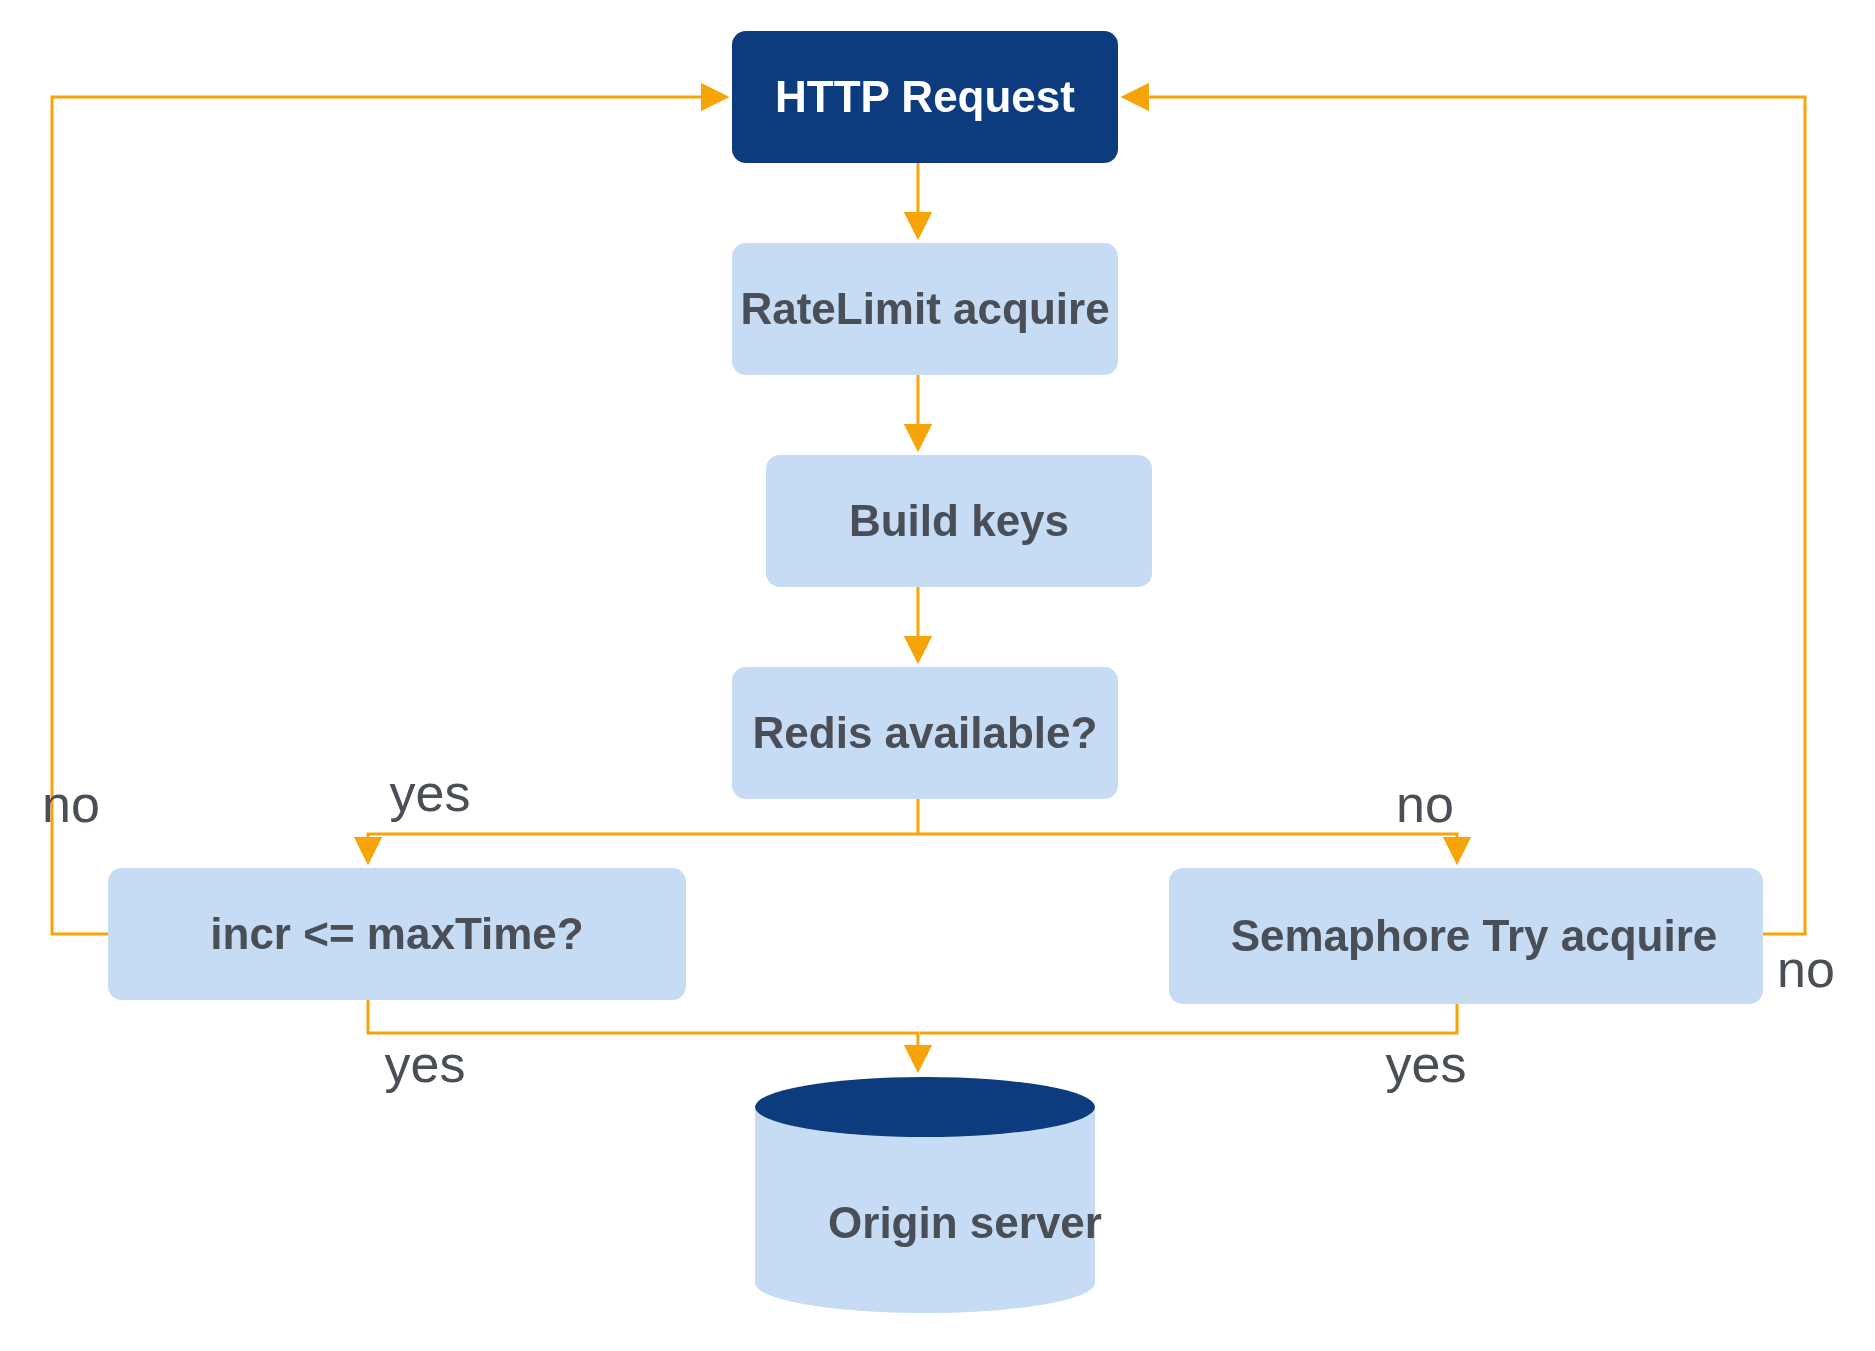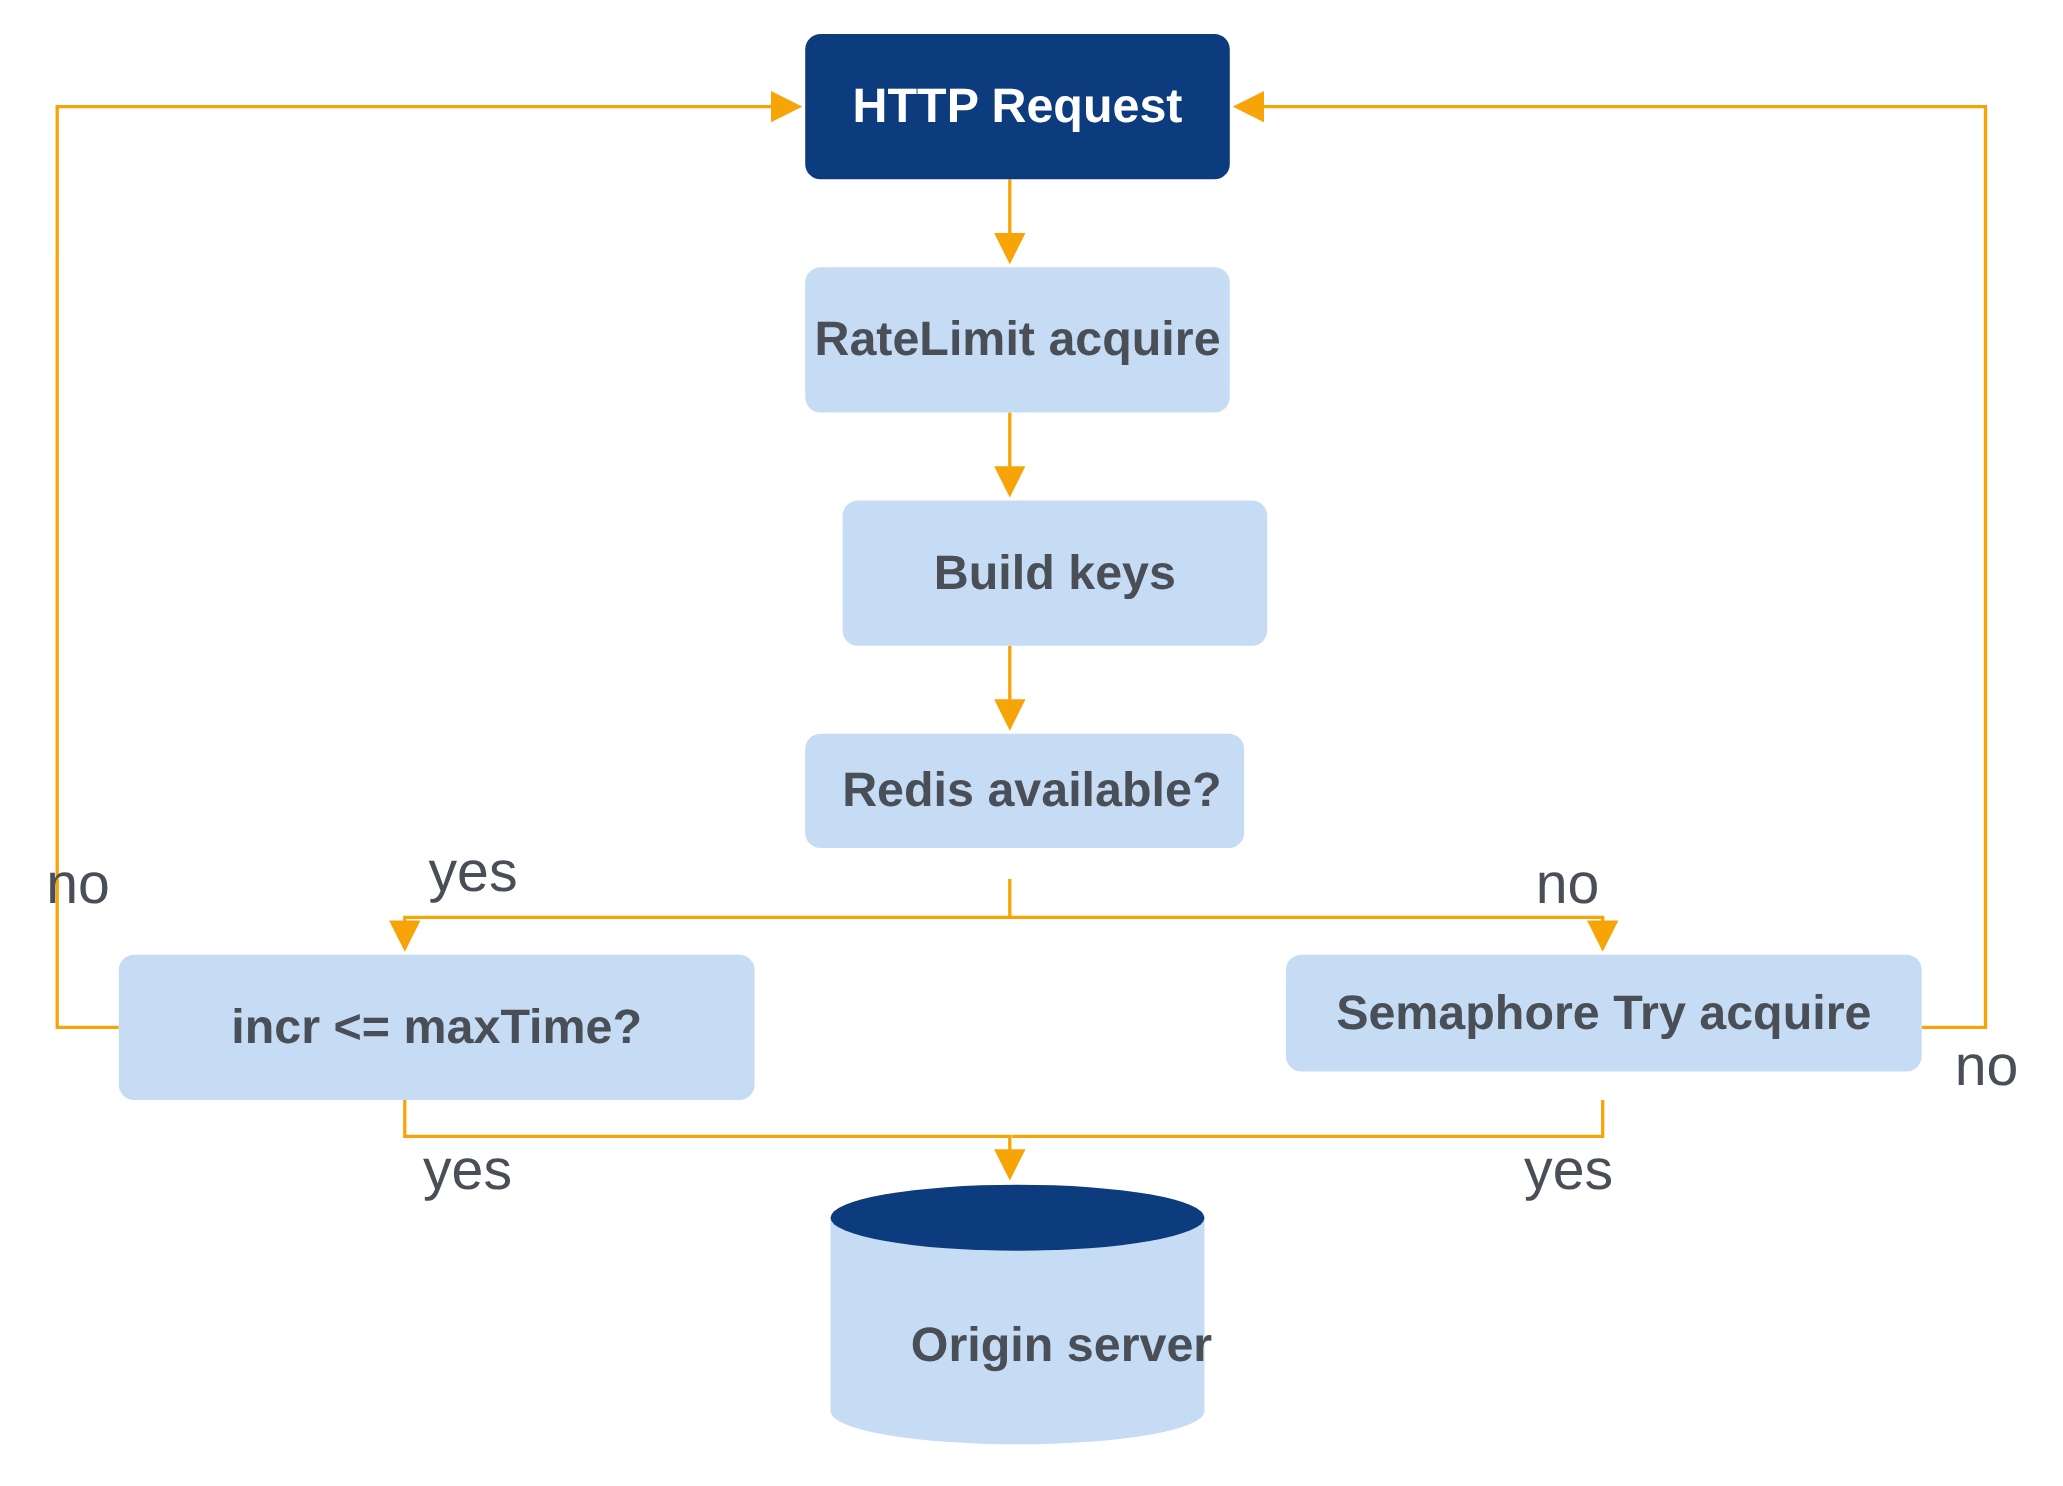--- a/index.html
+++ b/index.html
@@ -82,25 +82,25 @@
       <ellipse class="cyl-top" cx="925" cy="1107" rx="170" ry="30"></ellipse>
     </g>
   </svg>
 
   <div class="node dark" style="left:732px;top:31px;width:386px;height:132px;">HTTP Request</div>
 
   <div class="node" style="left:732px;top:243px;width:386px;height:132px;">RateLimit acquire</div>
 
   <div class="node" style="left:732px;top:455px;width:386px;height:132px;margin-left:34px;">Build keys</div>
 
-  <div class="node" style="left:732px;top:667px;width:386px;height:104px;padding-left:13px;">Redis available?</div>
+  <div class="node" style="left:732px;top:667px;width:386px;height:132px;">Redis available?</div>
 
   <div class="node" style="left:108px;top:868px;width:578px;height:132px;">incr &lt;= maxTime?</div>
 
-  <div class="node" style="left:1169px;top:868px;width:578px;height:106px;">Semaphore Try acquire</div>
+  <div class="node" style="left:1169px;top:868px;width:578px;height:136px;padding-left:16px;">Semaphore Try acquire</div>
 
   <div class="cyl-label" style="left:755px;top:1198px;width:340px;height:50px;">Origin server</div>
 
   <div class="edge-label" style="left:71px;top:804px;">no</div>
 
   <div class="edge-label" style="left:430px;top:793px;">yes</div>
 
   <div class="edge-label" style="left:1425px;top:804px;">no</div>
 
   <div class="edge-label" style="left:1806px;top:969px;">no</div>

